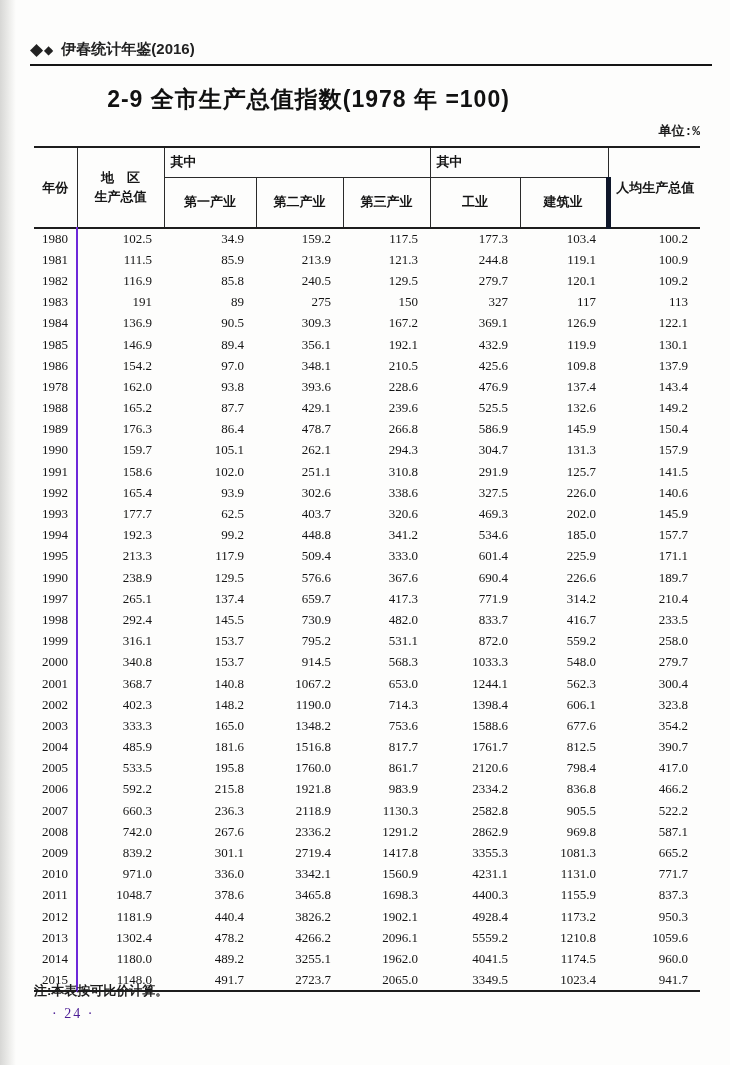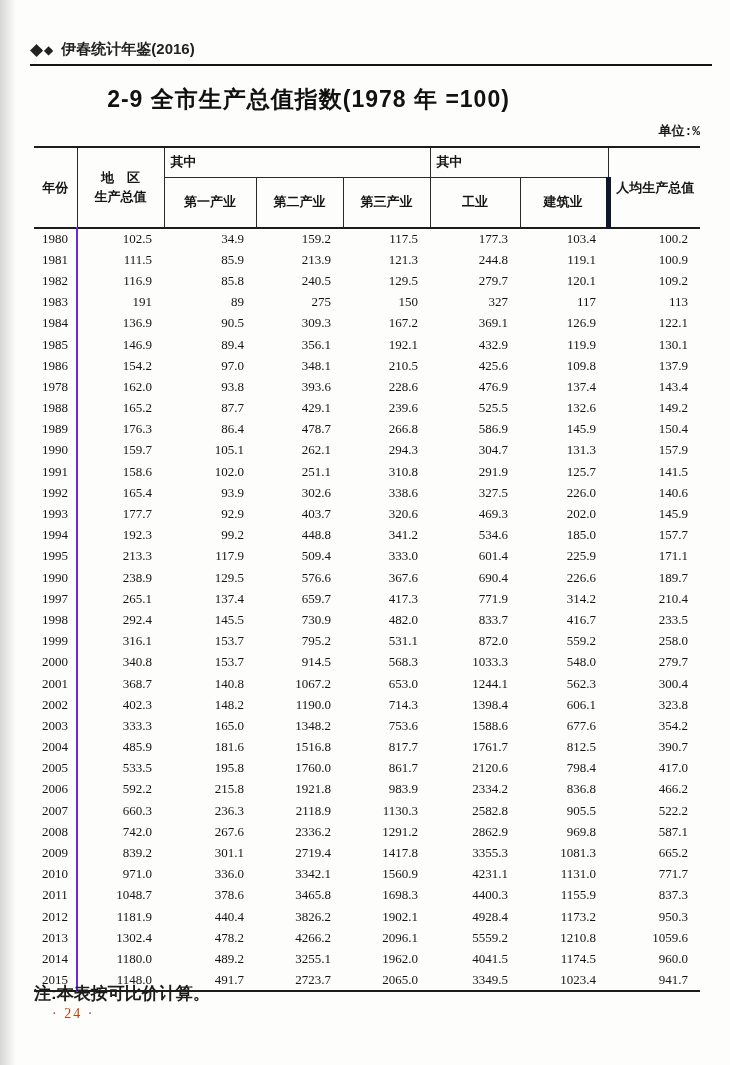--- a/index.html
+++ b/index.html
@@ -112,31 +112,31 @@
   }
   .stat-table tbody td.year-cell {
     text-align: center;
     padding-right: 0;
     border-right: 2px solid #6d28d9;
   }
   .footnote {
     position: absolute;
     left: 34px;
     top: 982px;
-    font-size: 17px;
+    font-size: 13px;
     font-weight: bold;
     font-family: "Liberation Sans", "DejaVu Sans", sans-serif;
     color: #1c1c1c;
   }
   .page-number {
     position: absolute;
     left: 52px;
     top: 1006px;
     font-size: 14px;
-    color: #c2410c;
+    color: #4c1d95;
     letter-spacing: 2px;
     text-align: right;
   }
 </style>
 </head>
 <body>
 
 <div class="page">
   <div class="scan-edge"></div>
 
@@ -307,21 +307,21 @@
           <td>93.9</td>
           <td>302.6</td>
           <td>338.6</td>
           <td>327.5</td>
           <td>226.0</td>
           <td>140.6</td>
         </tr>
         <tr>
           <td class="year-cell">1993</td>
           <td>177.7</td>
-          <td>92.9</td>
+          <td>62.5</td>
           <td>403.7</td>
           <td>320.6</td>
           <td>469.3</td>
           <td>202.0</td>
           <td>145.9</td>
         </tr>
         <tr>
           <td class="year-cell">1994</td>
           <td>192.3</td>
           <td>99.2</td>

